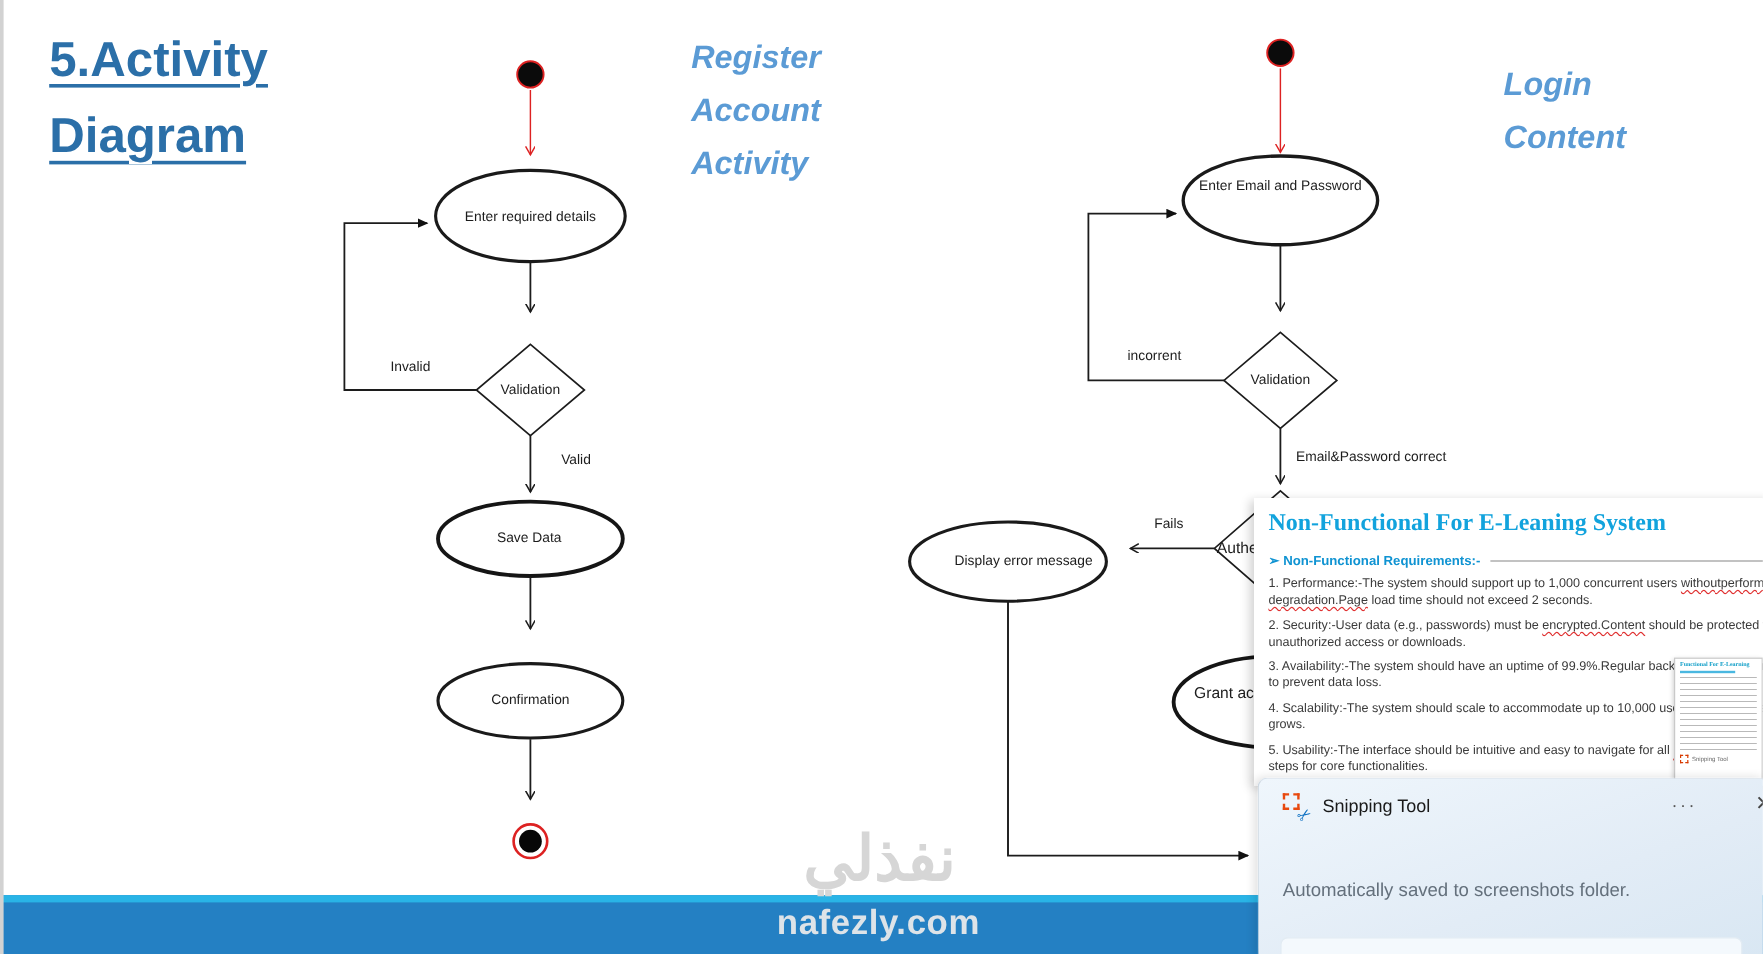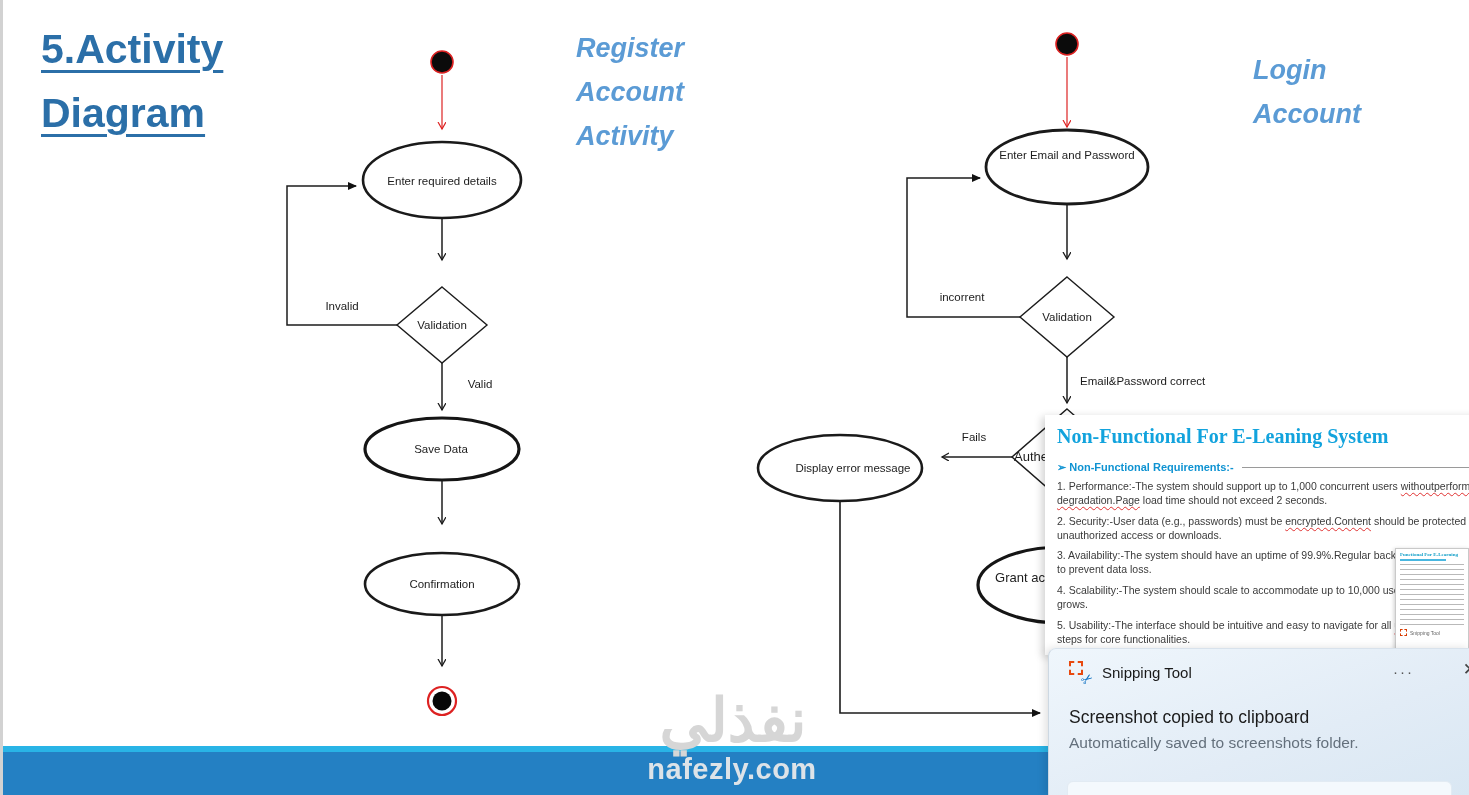--- a/index.html
+++ b/index.html
@@ -69,39 +69,39 @@
   .toast-btn{
     position:absolute;left:18px;right:18px;top:132px;height:44px;border-radius:6px;
     background:#f4f9fd;border:1px solid #e2ebf3;text-align:center;
     font-size:14px;color:#2b2b2b;padding-top:12px;box-sizing:border-box;cursor:pointer;
   }
   
   .bottom-bar{position:absolute;left:0;top:746px;width:1469px;height:49px;background:#2480c3;z-index:2;}
   .bottom-bar .strip{position:absolute;left:0;top:0;width:100%;height:6px;background:#29b4e6;}
   .wm-logo{
     position:absolute;left:628px;top:688px;width:210px;z-index:3;text-align:center;
-    font-size:60px;font-weight:bold;color:#d6d6d6;line-height:1.1;direction:rtl;
+    font-size:52px;font-weight:bold;color:#d6d6d6;line-height:1.1;direction:rtl;
   }
   .wm-site{
     position:absolute;left:632px;top:753px;width:200px;z-index:3;text-align:center;
     font-size:29px;font-weight:bold;color:#dde3e8;letter-spacing:.5px;
   }
 </style>
 </head>
 <body>
 
 <div class="edge-strip"></div>
 
 <div class="slide-title">5.Activity
 Diagram</div>
 <div class="caption register">Register
 Account
 Activity</div>
 <div class="caption login">Login
-Account</div>
+Content</div>
 
 <svg class="diagram" width="1469" height="795" viewBox="0 0 1469 795">
   <defs>
     <marker id="mv" markerWidth="12" markerHeight="12" refX="7" refY="4" orient="auto" markerUnits="userSpaceOnUse">
       <path d="M0,0 L7,4 L0,8" fill="none" stroke="#1c1c1c" stroke-width="1.3"></path>
     </marker>
     <marker id="mvr" markerWidth="12" markerHeight="12" refX="7" refY="4" orient="auto" markerUnits="userSpaceOnUse">
       <path d="M0,0 L7,4 L0,8" fill="none" stroke="#dd2222" stroke-width="1.2"></path>
     </marker>
     <marker id="mf" markerWidth="12" markerHeight="12" refX="8" refY="4" orient="auto" markerUnits="userSpaceOnUse">
@@ -193,16 +193,15 @@
 <div class="toast">
   <div class="toast-header">
     <span class="snip-icon">
       <span class="snip-sq"></span>
       <span class="snip-scissors">✂</span>
     </span>
     <span class="toast-app">Snipping Tool</span>
   </div>
   <span class="toast-more">···</span>
   <span class="toast-close">✕</span>
-  <div class="toast-title">Screenshot copied to clipboard</div>
   <div class="toast-sub">Automatically saved to screenshots folder.</div>
   <div class="toast-btn">Mark up and share</div>
 </div>
 
 </body></html>

